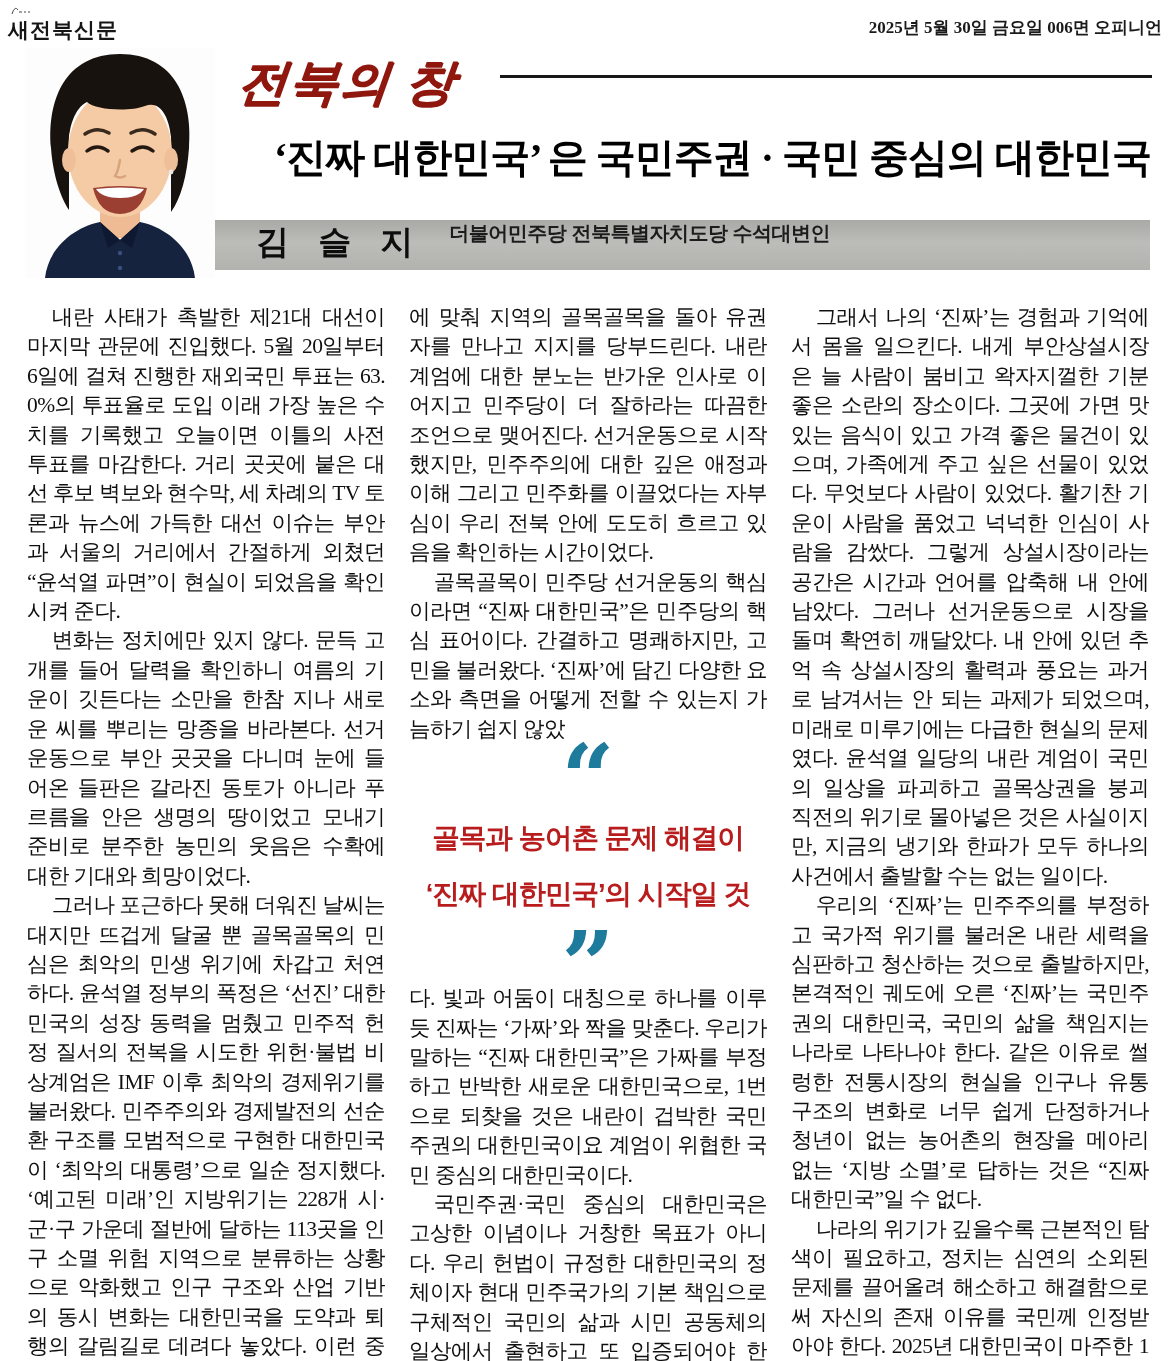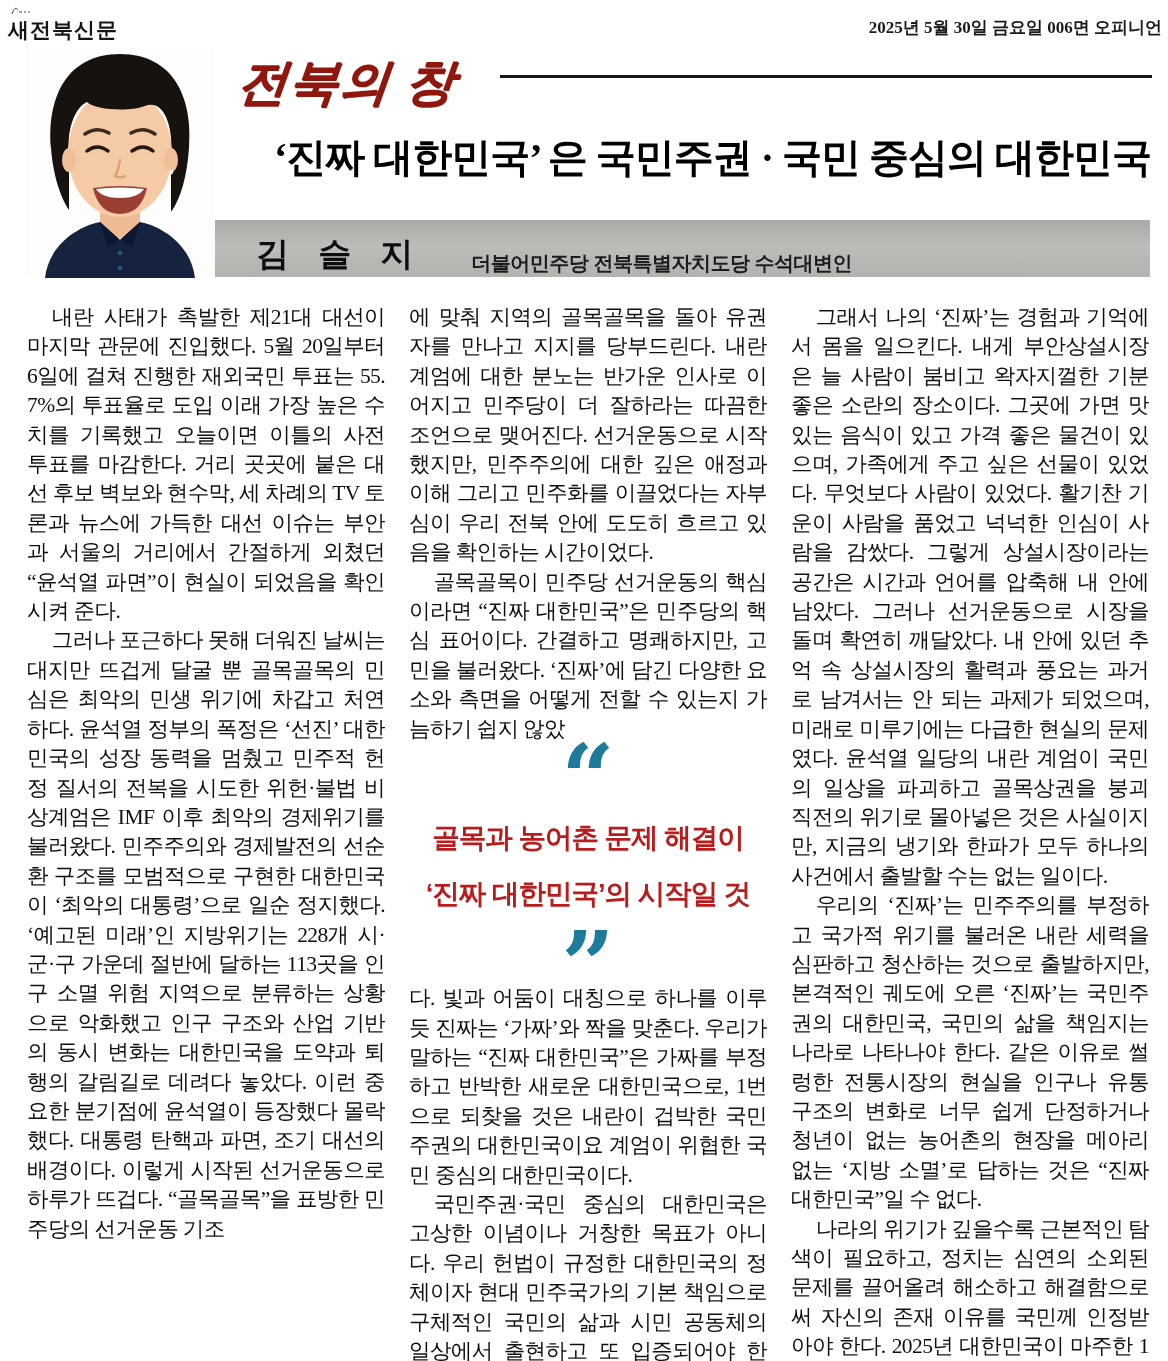--- a/index.html
+++ b/index.html
@@ -18,27 +18,27 @@
   .article-header{position:absolute;left:0;top:42px;width:100%;height:262px;}
   .portrait{position:absolute;left:25px;top:6px;width:190px;height:230px;z-index:3;}
   .section-title{position:absolute;left:238px;top:8px;font-size:49px;font-weight:bold;
         font-style:italic;color:#8f170e;letter-spacing:2px;
         font-family:"Liberation Serif","DejaVu Serif",serif;
         transform:skewX(-6deg);text-shadow:1px 1px 0 #8f170e;}
   .title-rule{position:absolute;left:500px;top:33px;width:652px;height:3px;background:#171717;}
   .headline{position:absolute;left:262px;top:76px;width:895px;margin:12px;font-size:40px;
         font-weight:bold;color:#000;letter-spacing:-1px;white-space:nowrap;
         font-family:"Liberation Serif","DejaVu Serif",serif;}
-  .author-bar{position:absolute;left:208px;top:178px;width:942px;height:57px;
+  .author-bar{position:absolute;left:208px;top:178px;width:942px;height:50px;
         background:linear-gradient(180deg,#a9a9a6 0%,#bcbcb9 45%,#b2b2af 100%);
-        display:flex;align-items:flex-end;z-index:1;}
+        display:flex;align-items:flex-start;z-index:1;}
   .author-name{font-family:"Liberation Sans","DejaVu Sans",sans-serif;font-weight:bold;
         font-size:33px;color:#0d0d0d;letter-spacing:10px;margin-left:48px;white-space:nowrap;}
   .author-title{font-family:"Liberation Sans","DejaVu Sans",sans-serif;font-weight:bold;
-        font-size:20px;color:#1c1c1c;margin-left:48px;letter-spacing:-0.5px;white-space:nowrap;}
+        font-size:20px;color:#1c1c1c;margin-left:26px;letter-spacing:-0.5px;white-space:nowrap;}
 
   
   .columns{position:absolute;left:27px;top:303px;width:1123px;display:flex;gap:24px;}
   .col{width:358px;}
   .col p{margin:0;font-size:21.5px;line-height:29.4px;text-align:justify;
         word-break:break-all;letter-spacing:-0.6px;color:#0f0f0f;}
   .col p.indent{text-indent:1.15em;}
   .col p.noindent{text-indent:0;}
 
   
@@ -105,21 +105,22 @@
 
     <div class="author-bar">
       <span class="author-name">김 슬 지</span>
       <span class="author-title">더불어민주당 전북특별자치도당 수석대변인</span>
     </div>
   </div>
 
   <div class="columns">
 
     <div class="col">
-      <p class="indent">내란 사태가 촉발한 제21대 대선이 마지막 관문에 진입했다. 5월 20일부터 6일에 걸쳐 진행한 재외국민 투표는 55.7%의 투표율로 도입 이래 가장 높은 수치를 기록했고 오늘이면 이틀의 사전 투표를 마감한다. 거리 곳곳에 붙은 대선 후보 벽보와 현수막, 세 차례의 TV 토론과 뉴스에 가득한 대선 이슈는 부안과 서울의 거리에서 간절하게 외쳤던 “윤석열 파면”이 현실이 되었음을 확인시켜 준다.</p>
+      <p class="indent">내란 사태가 촉발한 제21대 대선이 마지막 관문에 진입했다. 5월 20일부터 6일에 걸쳐 진행한 재외국민 투표는 63.0%의 투표율로 도입 이래 가장 높은 수치를 기록했고 오늘이면 이틀의 사전 투표를 마감한다. 거리 곳곳에 붙은 대선 후보 벽보와 현수막, 세 차례의 TV 토론과 뉴스에 가득한 대선 이슈는 부안과 서울의 거리에서 간절하게 외쳤던 “윤석열 파면”이 현실이 되었음을 확인시켜 준다.</p>
+      <p class="indent">변화는 정치에만 있지 않다. 문득 고개를 들어 달력을 확인하니 여름의 기운이 깃든다는 소만을 한참 지나 새로운 씨를 뿌리는 망종을 바라본다. 선거운동으로 부안 곳곳을 다니며 눈에 들어온 들판은 갈라진 동토가 아니라 푸르름을 안은 생명의 땅이었고 모내기 준비로 분주한 농민의 웃음은 수확에 대한 기대와 희망이었다.</p>
       <p class="indent">그러나 포근하다 못해 더워진 날씨는 대지만 뜨겁게 달굴 뿐 골목골목의 민심은 최악의 민생 위기에 차갑고 처연하다. 윤석열 정부의 폭정은 ‘선진’ 대한민국의 성장 동력을 멈췄고 민주적 헌정 질서의 전복을 시도한 위헌·불법 비상계엄은 IMF 이후 최악의 경제위기를 불러왔다. 민주주의와 경제발전의 선순환 구조를 모범적으로 구현한 대한민국이 ‘최악의 대통령’으로 일순 정지했다. ‘예고된 미래’인 지방위기는 228개 시·군·구 가운데 절반에 달하는 113곳을 인구 소멸 위험 지역으로 분류하는 상황으로 악화했고 인구 구조와 산업 기반의 동시 변화는 대한민국을 도약과 퇴행의 갈림길로 데려다 놓았다. 이런 중요한 분기점에 윤석열이 등장했다 몰락했다. 대통령 탄핵과 파면, 조기 대선의 배경이다. 이렇게 시작된 선거운동으로 하루가 뜨겁다. “골목골목”을 표방한 민주당의 선거운동 기조</p>
     </div>
 
     <div class="col">
       <p class="noindent">에 맞춰 지역의 골목골목을 돌아 유권자를 만나고 지지를 당부드린다. 내란 계엄에 대한 분노는 반가운 인사로 이어지고 민주당이 더 잘하라는 따끔한 조언으로 맺어진다. 선거운동으로 시작했지만, 민주주의에 대한 깊은 애정과 이해 그리고 민주화를 이끌었다는 자부심이 우리 전북 안에 도도히 흐르고 있음을 확인하는 시간이었다.</p>
       <p class="indent">골목골목이 민주당 선거운동의 핵심이라면 “진짜 대한민국”은 민주당의 핵심 표어이다. 간결하고 명쾌하지만, 고민을 불러왔다. ‘진짜’에 담긴 다양한 요소와 측면을 어떻게 전할 수 있는지 가늠하기 쉽지 않았</p>
 
       <div class="pullquote">
         <span class="qmark open">“</span>
         <div class="q-line">골목과 농어촌 문제 해결이</div>

